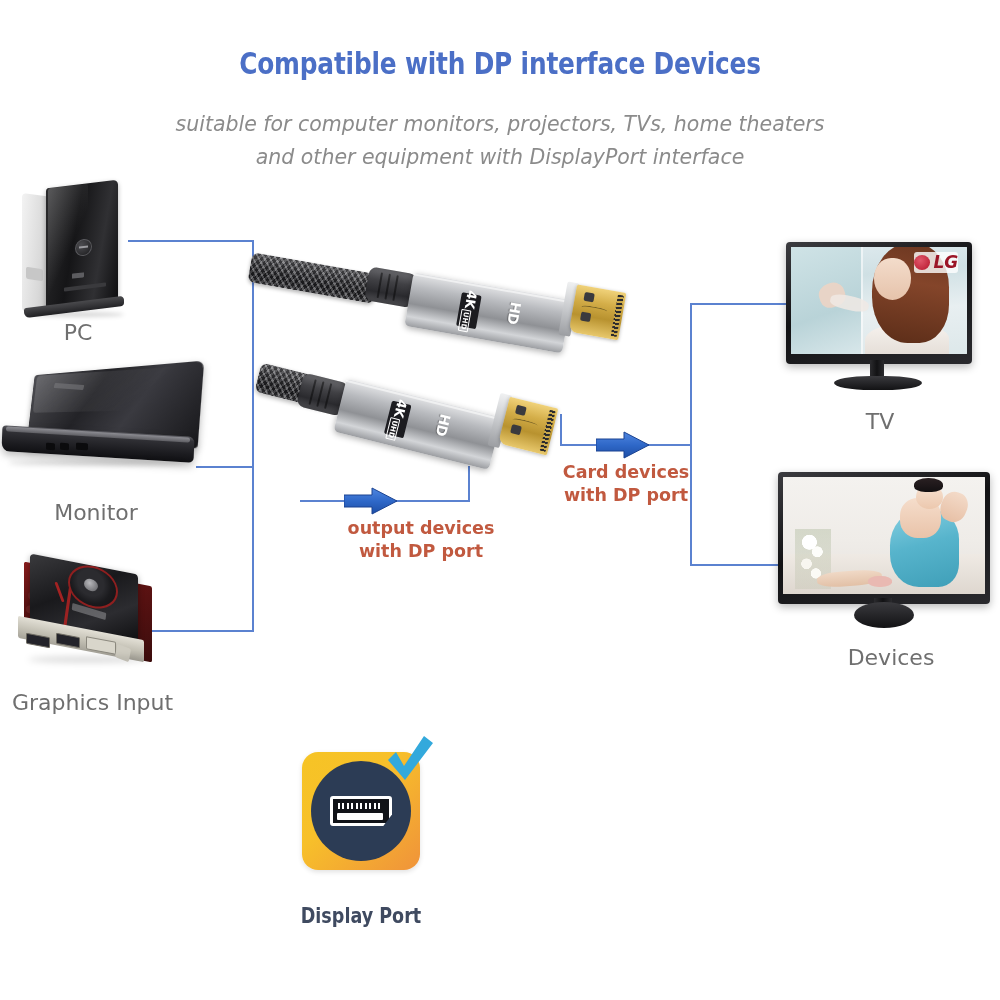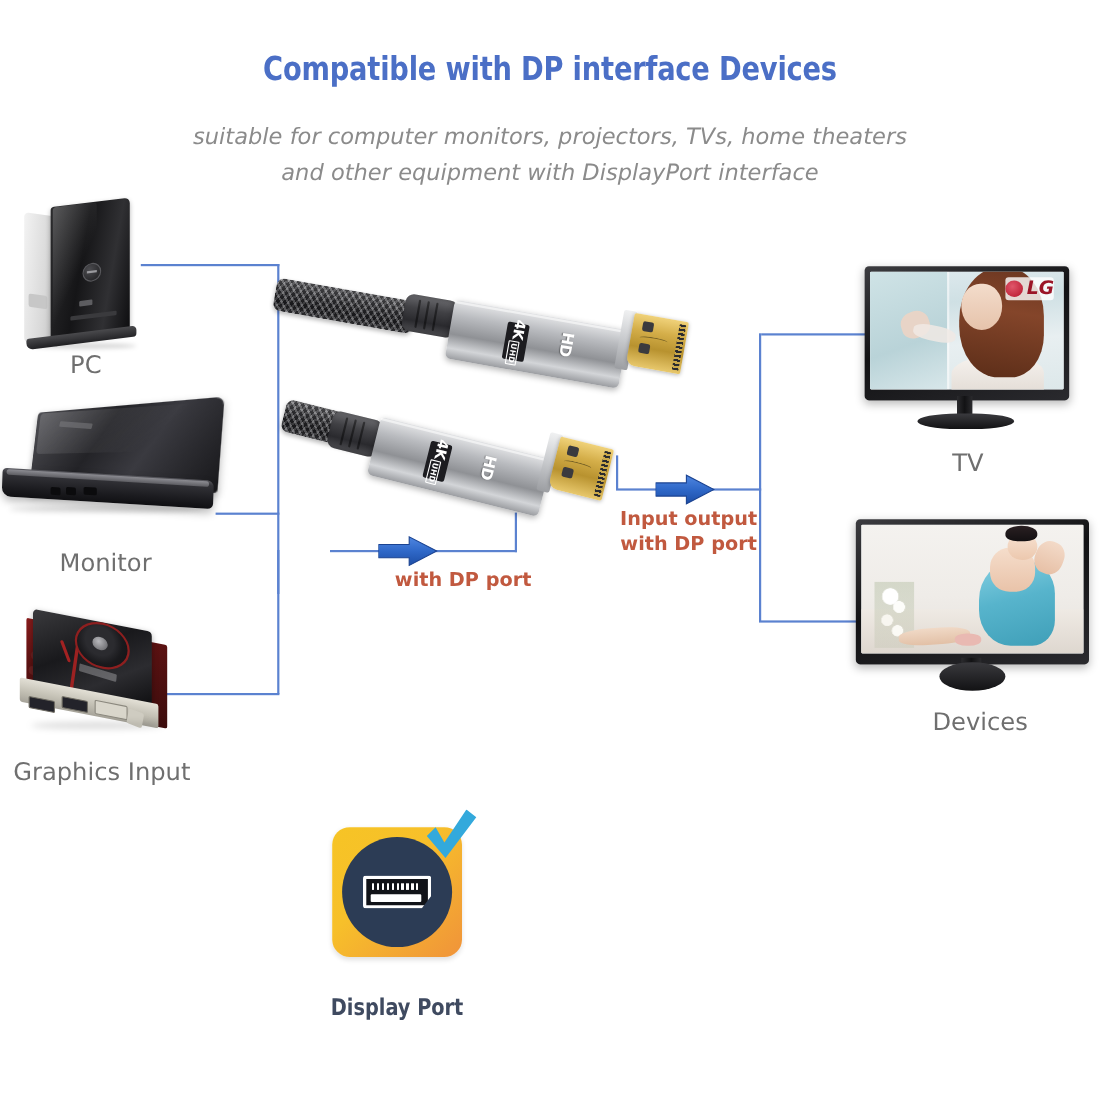--- a/index.html
+++ b/index.html
@@ -451,24 +451,25 @@
         <stop offset="0" stop-color="#4f86e0"></stop>
             <stop offset="0.5" stop-color="#2f68c8"></stop>
             <stop offset="1" stop-color="#1d4ea6"></stop>
       </linearGradient>
         </defs>
       <polygon points="0,8 28,8 28,1 53,14 28,27 28,20 0,20" fill="url(#ag2)" stroke="#1b4391" stroke-width="1"></polygon>
     </svg>
   </div>
 
   <div class="annot" style="left:305px;top:517px;width:232px;">
+    <span>output devices</span>
     <span>with DP port</span>
   </div>
   <div class="annot" style="left:552px;top:461px;width:148px;">
-    <span>Input output</span>
+    <span>Card devices</span>
     <span>with DP port</span>
   </div>
 
   <div class="pc">
     <div class="side"></div>
     <div class="sidevent"></div>
     <div class="body"></div>
     <div class="bodygloss"></div>
     <div class="pwr"></div>
     <div class="logo"></div>

